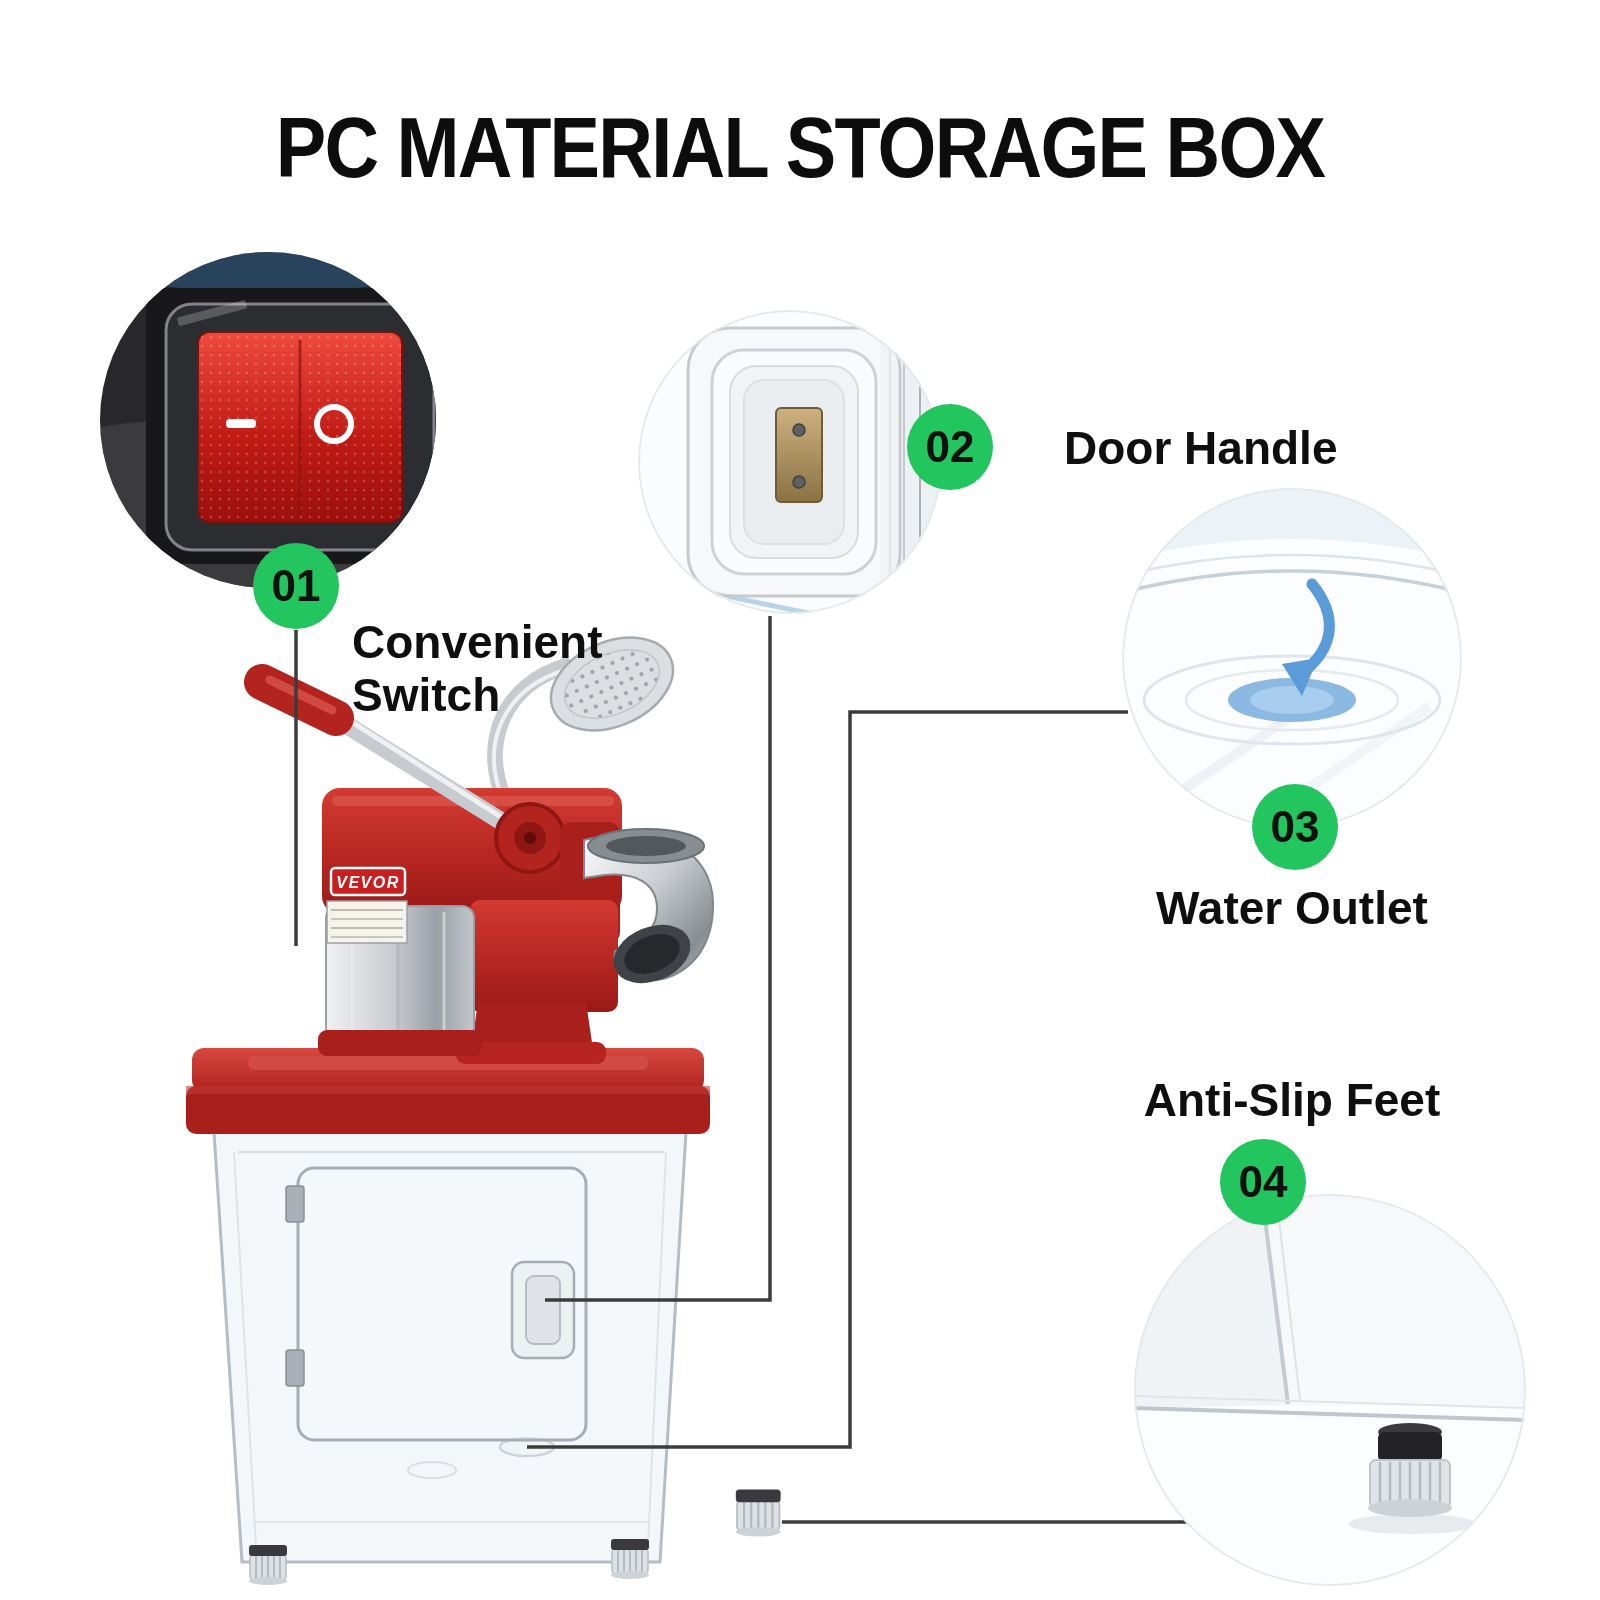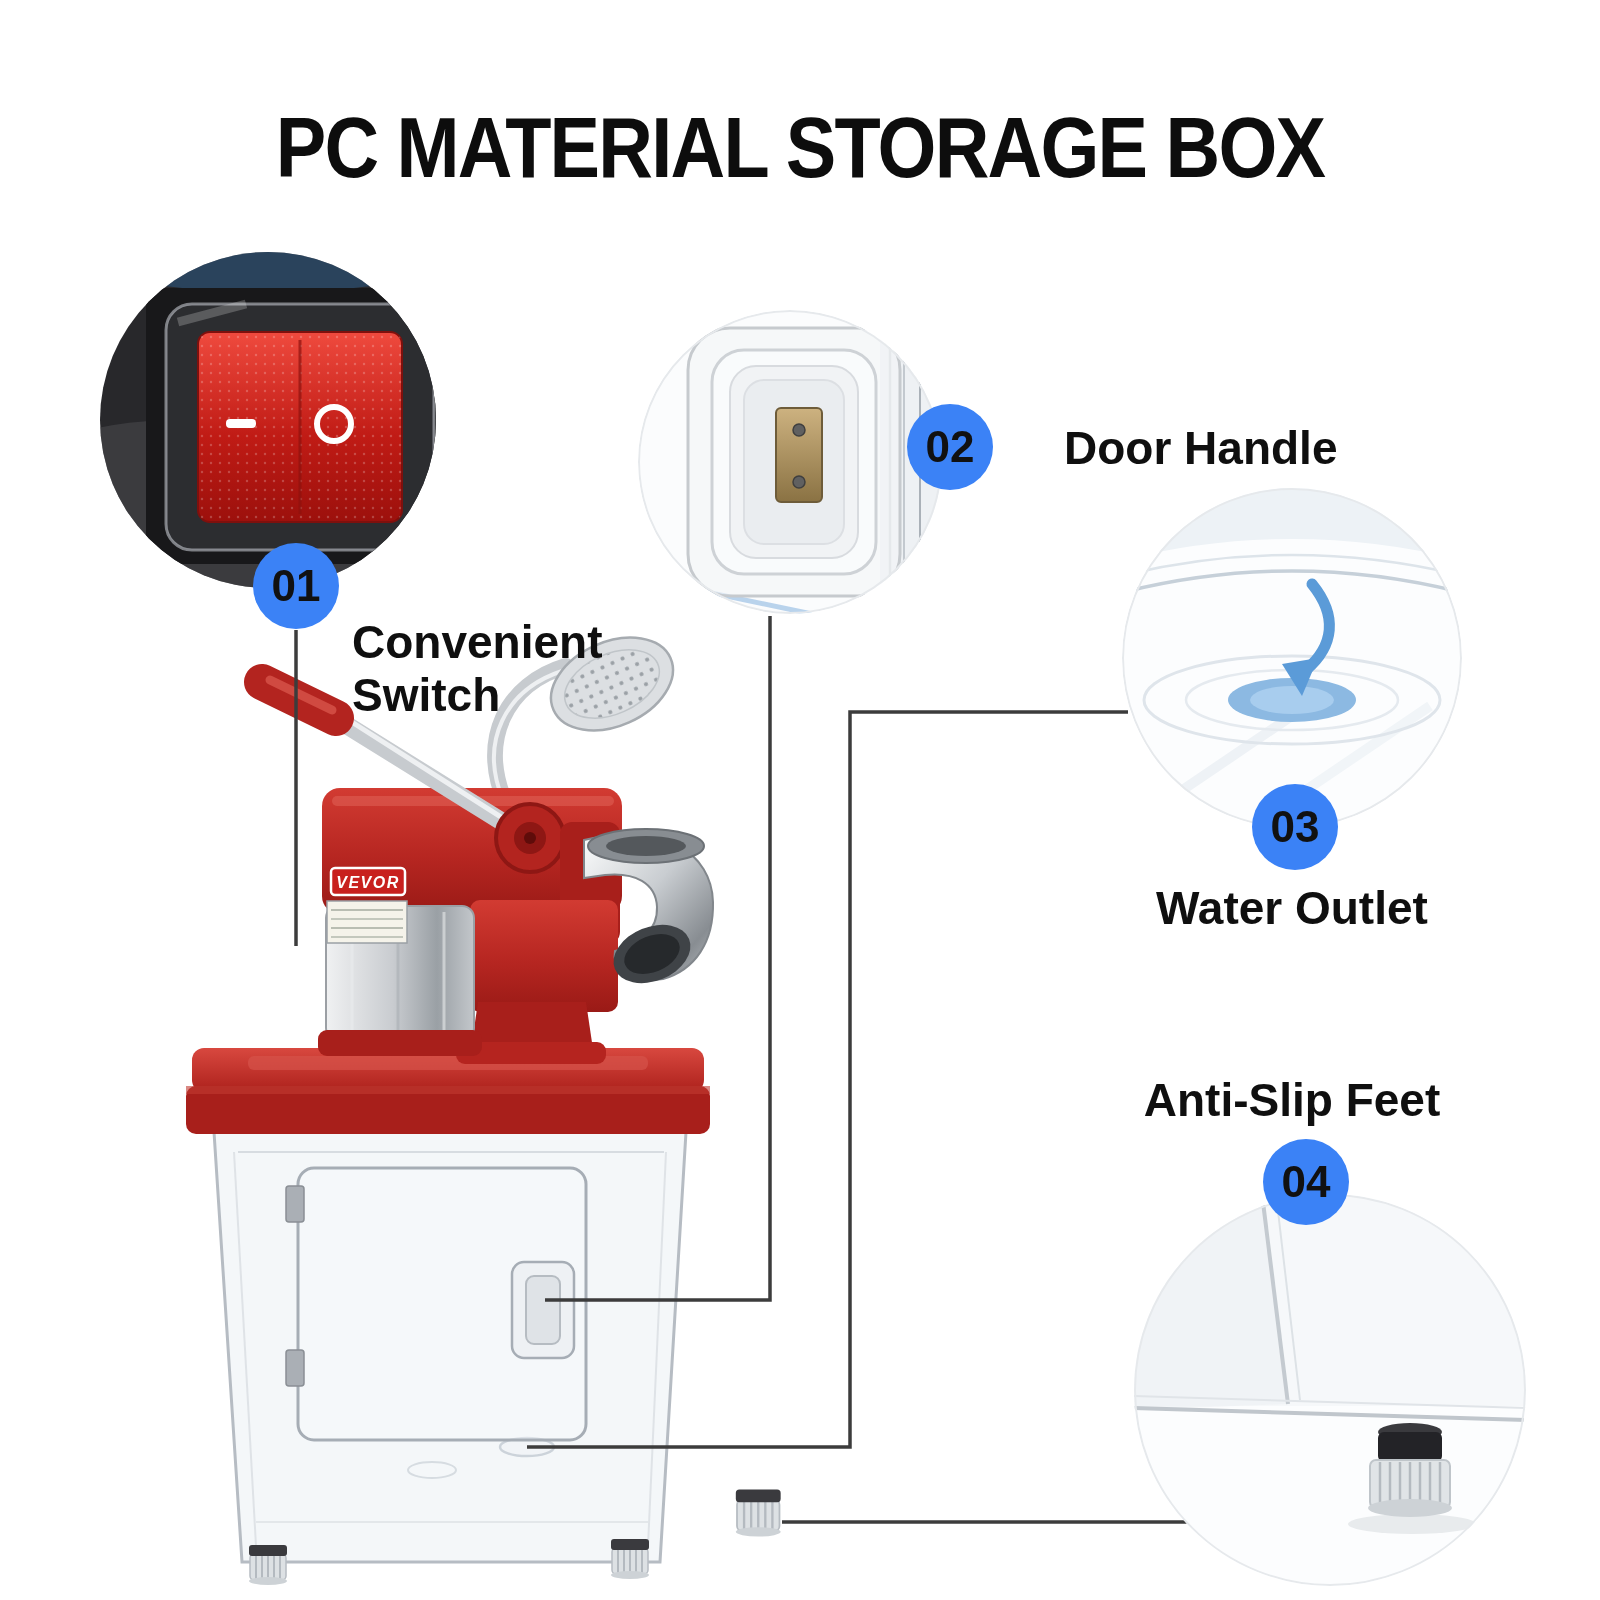--- a/index.html
+++ b/index.html
@@ -12,21 +12,21 @@
     position:absolute;top:40px;left:0;right:0;text-align:center;
     font-size:86px;font-weight:700;letter-spacing:-2px;color:#0d0d0d;
     transform:scaleX(0.88);transform-origin:50% 50%;white-space:nowrap;
   }
   .subtitle{
     position:absolute;top:148px;left:0;right:0;text-align:center;
     font-size:50px;font-weight:400;color:#151515;white-space:nowrap;
   }
   .badge{
     position:absolute;width:86px;height:86px;border-radius:50%;
-    background:#3b82f6;display:flex;align-items:center;justify-content:center;
+    background:#22c55e;display:flex;align-items:center;justify-content:center;
     font-size:44px;font-weight:700;color:#111;
   }
   .callout-label{
     position:absolute;font-weight:700;color:#0f0f0f;font-size:46px;line-height:1.16;
   }
   .lbl-c1{left:352px;top:592px;width:310px;margin-top:24px;}
   .lbl-c2{left:1064px;top:422px;white-space:nowrap;}
   .lbl-c3{left:1292px;top:882px;transform:translateX(-50%);white-space:nowrap;}
   .lbl-c4{left:1292px;top:1074px;transform:translateX(-50%);white-space:nowrap;}
 </style>
@@ -277,21 +277,21 @@
 
   <div class="badge" style="left:253px;top:543px;">
     <span>01</span>
   </div>
   <div class="badge" style="left:907px;top:404px;">
     <span>02</span>
   </div>
   <div class="badge" style="left:1252px;top:784px;align-items:center;">
     <span>03</span>
   </div>
-  <div class="badge" style="left:1263px;top:1139px;align-items:center;">
+  <div class="badge" style="left:1220px;top:1139px;align-items:center;">
     <span>04</span>
   </div>
 
   <div class="callout-label lbl-c1">Convenient Switch</div>
   <div class="callout-label lbl-c2">Door Handle</div>
   <div class="callout-label lbl-c4">Anti-Slip Feet</div>
   <div class="callout-label lbl-c3">Water Outlet</div>
 
 </div>
 

